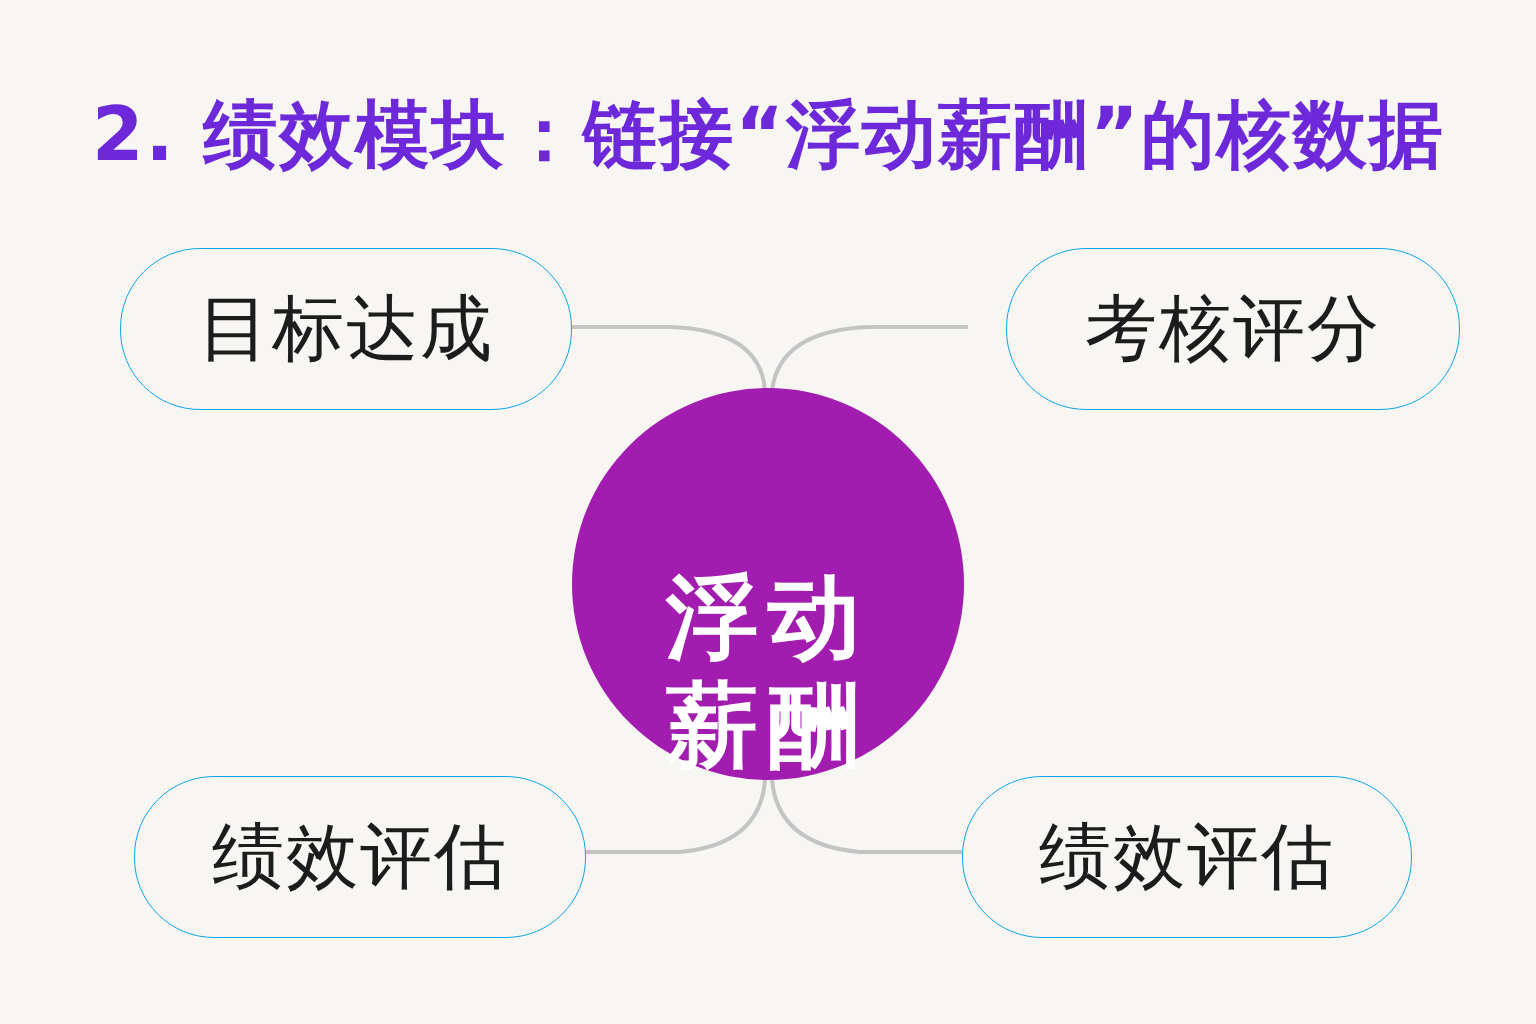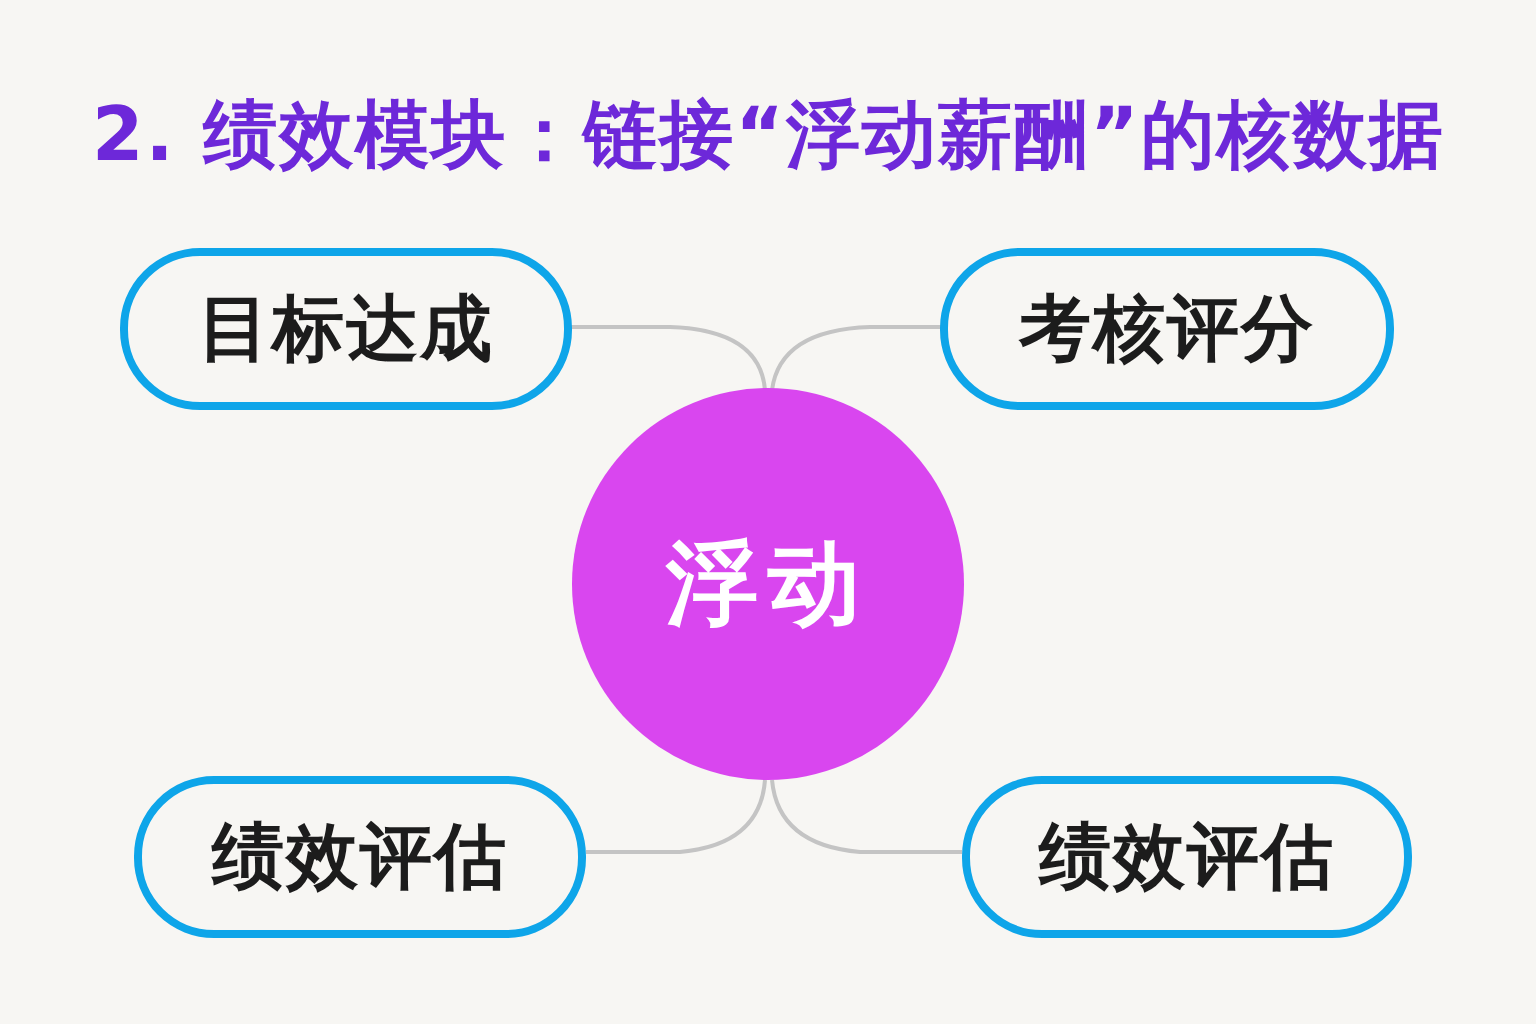--- a/index.html
+++ b/index.html
@@ -10,54 +10,55 @@
     position: relative;
   }
   .title {
     position: absolute; left: 92px; top: 84px;
     font-size: 74px; font-weight: bold; color: #6d28d9;
     letter-spacing: 2px; white-space: nowrap; line-height: 100px;
   }
   svg.connectors { position: absolute; left: 0; top: 0; }
   .pill {
     position: absolute; box-sizing: border-box;
-    border: 8px solid #0ea5e9; border-radius: 80px;
+    border: 1px solid #0ea5e9; border-radius: 80px;
     background: #f7f6f3;
     display: flex; align-items: center; justify-content: center;
-    font-size: 72px; font-weight: bold; color: #1c1c1c; letter-spacing: 2px;
+    font-size: 72px; font-weight: normal; color: #1c1c1c; letter-spacing: 2px;
   }
   .hub {
     position: absolute; left: 572px; top: 388px; width: 392px; height: 392px;
-    border-radius: 50%; background: #d946ef;
-    display: flex; flex-direction: column; align-items: center; justify-content: center;
+    border-radius: 50%; background: #a21caf;
+    display: flex; flex-direction: column; align-items: center; justify-content: flex-end;
     color: #ffffff; font-weight: bold; font-size: 92px; line-height: 108px; letter-spacing: 10px;
   }
 </style>
 </head>
 <body>
 
 <div class="title">2. 绩效模块：链接“浮动薪酬”的核数据</div>
 
 <svg class="connectors" width="1536" height="1024">
   <g fill="none" stroke="#c4c4c4" stroke-width="4">
     <path d="M570,327 L670,327 Q760,330 765,390"></path>
     <path d="M968,327 L870,327 Q780,330 772,390"></path>
     <path d="M586,852 L680,852 Q760,845 765,780"></path>
     <path d="M962,852 L860,852 Q778,845 772,780"></path>
   </g>
 </svg>
 
 <div class="pill" style="left:120px; top:248px; width:452px; height:162px;">
   <span>目标达成</span>
 </div>
-<div class="pill" style="left:940px; top:248px; width:454px; height:162px;">
+<div class="pill" style="left:1006px; top:248px; width:454px; height:162px;">
   <span>考核评分</span>
 </div>
 <div class="pill" style="left:134px; top:776px; width:452px; height:162px;">
   <span>绩效评估</span>
 </div>
 <div class="pill" style="left:962px; top:776px; width:450px; height:162px;">
   <span>绩效评估</span>
 </div>
 
 <div class="hub">
   <span>浮动</span>
+  <span>薪酬</span>
 </div>
 
 </body></html>

